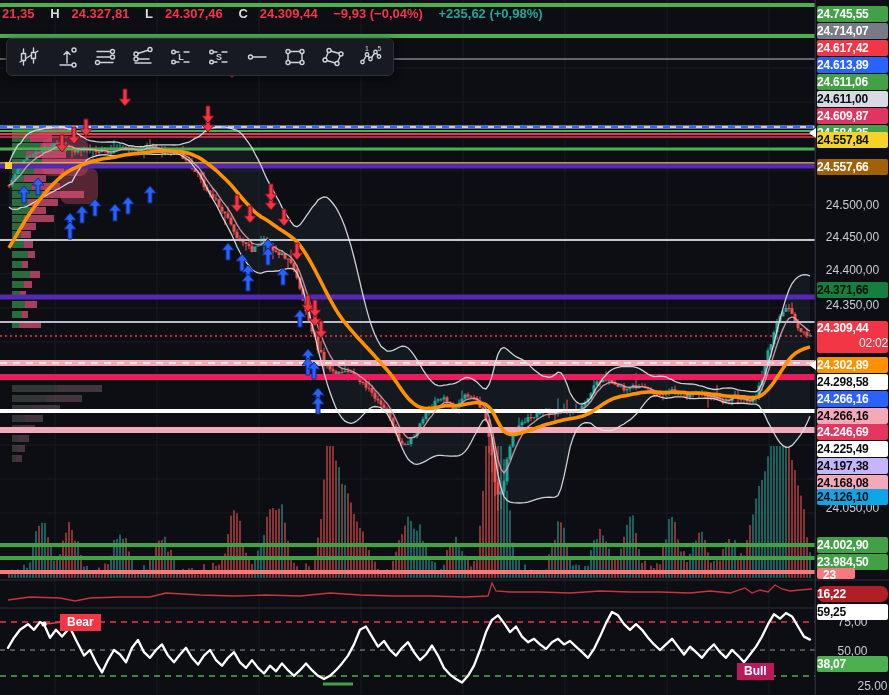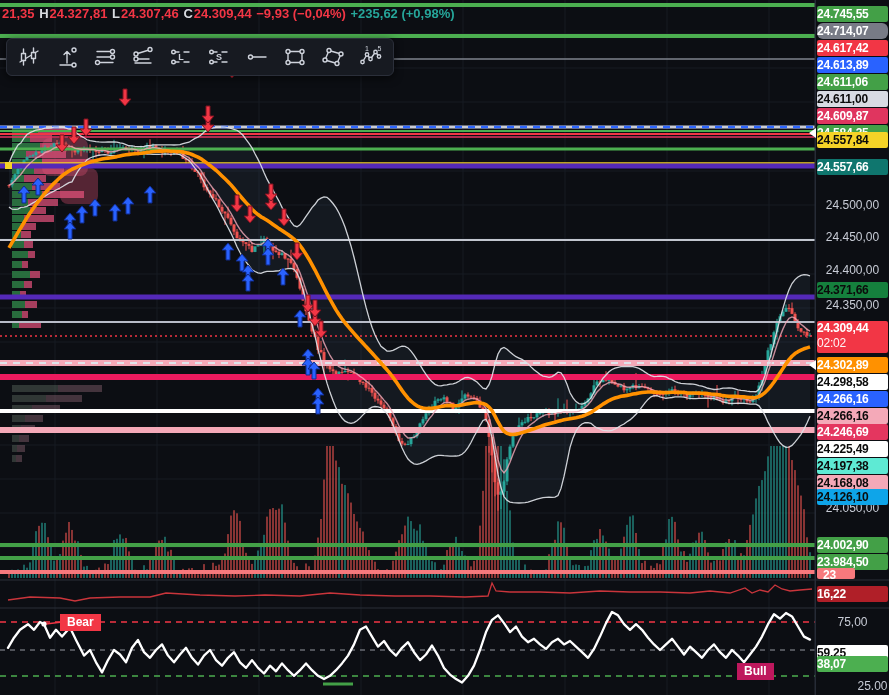--- a/index.html
+++ b/index.html
@@ -9,21 +9,21 @@
   #scale{position:absolute;left:815px;top:0;width:74px;height:695px;z-index:4;border-left:1px solid #262b36;}
   .plabel{position:absolute;left:1px;width:71px;height:16px;line-height:16px;text-align:left;
           font-size:12px;font-weight:700;border-radius:2px;z-index:3;letter-spacing:-0.2px;}
   .ptick{position:absolute;left:1px;width:71px;height:16px;line-height:16px;text-align:center;
          font-size:12px;font-weight:400;color:#c8ccd6;z-index:1;}
   .plabel.big{height:32px;line-height:15px;font-size:12px;z-index:3;}
   .plabel.clip{overflow:hidden;}
   .larrow{position:absolute;width:0;height:0;border-top:5px solid transparent;border-bottom:5px solid transparent;
           border-right:7px solid #fff;z-index:4;}
   #legend{position:absolute;left:2px;top:6px;z-index:6;font-size:13px;font-weight:600;white-space:nowrap;}
-  #legend span{margin-right:1px;}
+  #legend span{margin-right:12px;}
   #toolbar{position:absolute;left:6px;top:38px;z-index:7;background:#171a21;border:1px solid #2b2f3a;
            border-radius:6px;display:flex;align-items:center;padding:3px 6px;gap:6px;
            box-shadow:0 2px 8px rgba(0,0,0,.6);}
   .tbtn{width:32px;height:30px;display:flex;align-items:center;justify-content:center;border-radius:4px;cursor:pointer;}
   .bubble{position:absolute;z-index:8;color:#fff;font-size:12px;font-weight:700;padding:0px 7px;
           border-radius:0;line-height:17px;}
   .bubble:after{content:"";position:absolute;width:0;height:0;}
   #bear-bubble:after{left:-5px;bottom:2px;border-top:5px solid transparent;border-bottom:5px solid transparent;}
   #marker-sq{position:absolute;z-index:5;width:7px;height:7px;}
 </style>
@@ -1115,48 +1115,48 @@
   <div id="scale">
       <div class="ptick" style="top: 197px;">24.500,00</div>
       <div class="ptick" style="top: 229px;">24.450,00</div>
       <div class="ptick" style="top: 262px;">24.400,00</div>
       <div class="ptick" style="top: 297px;">24.350,00</div>
       <div class="ptick" style="top: 500px;">24.050,00</div>
       <div class="ptick" style="top: 614px;">75,00</div>
       <div class="ptick" style="top: 643px;">50,00</div>
       <div class="ptick" style="top: 678px; margin-left: 20px;">25.00</div>
       <div class="plabel" style="top: 6px; background: rgb(67, 160, 71); color: rgb(255, 255, 255);">24.745,55</div>
-      <div class="plabel" style="top: 23px; background: rgb(120, 123, 134); color: rgb(255, 255, 255); border-radius: 6px;">24.714,07</div>
+      <div class="plabel" style="top: 23px; background: rgb(120, 123, 134); color: rgb(255, 255, 255);">24.714,07</div>
       <div class="plabel" style="top: 40px; background: rgb(242, 54, 69); color: rgb(255, 255, 255);">24.617,42</div>
       <div class="plabel" style="top: 57px; background: rgb(41, 98, 255); color: rgb(255, 255, 255);">24.613,89</div>
       <div class="plabel" style="top: 74px; background: rgb(67, 160, 71); color: rgb(255, 255, 255);">24.611,06</div>
       <div class="plabel" style="top: 91px; background: rgb(216, 219, 227); color: rgb(11, 11, 11);">24.611,00</div>
       <div class="plabel" style="top: 108px; background: rgb(224, 53, 95); color: rgb(255, 255, 255);">24.609,87</div>
       <div class="plabel" style="top: 125px; background: rgb(67, 160, 71); color: rgb(255, 255, 255);">24.584,35</div>
       <div class="larrow" style="top: 128px; left: -7px;"></div>
       <div class="plabel" style="top: 132px; background: rgb(245, 211, 39); color: rgb(11, 11, 11);">24.557,84</div>
-      <div class="plabel" style="top: 159px; background: #0f766e; color: rgb(255, 255, 255);">24.557,66</div>
+      <div class="plabel" style="top: 159px; background: #a16207; color: rgb(255, 255, 255);">24.557,66</div>
       <div class="plabel" style="top: 282px; background: #15803d; color: rgb(11, 11, 11);">24.371,66</div>
       <div class="plabel" style="top: 357px; background: rgb(255, 145, 0); color: rgb(255, 255, 255);">24.302,89</div>
       <div class="larrow" style="top: 360px; left: -7px;"></div>
       <div class="plabel" style="top: 374px; background: rgb(255, 255, 255); color: rgb(11, 11, 11);">24.298,58</div>
       <div class="plabel" style="top: 391px; background: rgb(41, 98, 255); color: rgb(255, 255, 255);">24.266,16</div>
       <div class="plabel" style="top: 408px; background: rgb(244, 169, 184); color: rgb(11, 11, 11);">24.266,16</div>
       <div class="plabel" style="top: 424px; background: rgb(228, 54, 95); color: rgb(255, 255, 255);">24.246,69</div>
       <div class="plabel" style="top: 441px; background: rgb(255, 255, 255); color: rgb(11, 11, 11);">24.225,49</div>
-      <div class="plabel" style="top: 458px; background: #5eead4; color: rgb(11, 11, 11);">24.197,38</div>
+      <div class="plabel" style="top: 458px; background: #c4b5fd; color: rgb(11, 11, 11);">24.197,38</div>
       <div class="plabel" style="top: 475px; background: rgb(244, 169, 184); color: rgb(11, 11, 11);">24.168,08</div>
       <div class="plabel" style="top: 489px; background: #0ea5e9; color: rgb(11, 11, 11);">24.126,10</div>
       <div class="plabel" style="top: 537px; background: rgb(67, 160, 71); color: rgb(255, 255, 255);">24.002,90</div>
       <div class="plabel" style="top: 554px; background: rgb(67, 160, 71); color: rgb(255, 255, 255);">23.984,50</div>
-      <div class="plabel" style="top: 586px; background: rgb(176, 31, 40); color: rgb(255, 255, 255);">16,22</div>
-      <div class="plabel" style="top: 645px; background: rgb(255, 255, 255); color: rgb(11, 11, 11);">59,25</div>
+      <div class="plabel" style="top: 586px; background: rgb(176, 31, 40); color: rgb(255, 255, 255); border-radius: 7px;">16,22</div>
+      <div class="plabel" style="top: 604px; background: rgb(255, 255, 255); color: rgb(11, 11, 11);">59,25</div>
       <div class="plabel" style="top: 656px; background: rgb(76, 175, 80); color: rgb(255, 255, 255);">38,07</div>
       <div class="plabel big" style="top: 321px; background: rgb(242, 54, 69); color: rgb(255, 255, 255);">
         <div>24.309,44</div>
-        <div style="font-weight: 400; opacity: 0.95;">02:02</div>
+        <div style="font-weight: 400; opacity: 0.95; padding-left: 42px;">02:02</div>
       </div>
       <div class="plabel clip" style="top: 568px; height: 11px; line-height: 15px; width: 32px; text-align: left; padding-left: 6px; background: rgb(247, 121, 125); color: rgb(255, 255, 255);">23</div>
     </div>
   <div id="bear-bubble" class="bubble" style="left: 60px; top: 614px; background: rgb(242, 54, 69);">Bear</div>
   <div id="bull-bubble" class="bubble" style="left: 737px; top: 663px; background: #be185d;">Bull</div>
   <div id="marker-sq" style="left: 5px; top: 162px; background: rgb(245, 211, 39);"></div>
 </div>
 
 </body></html>

